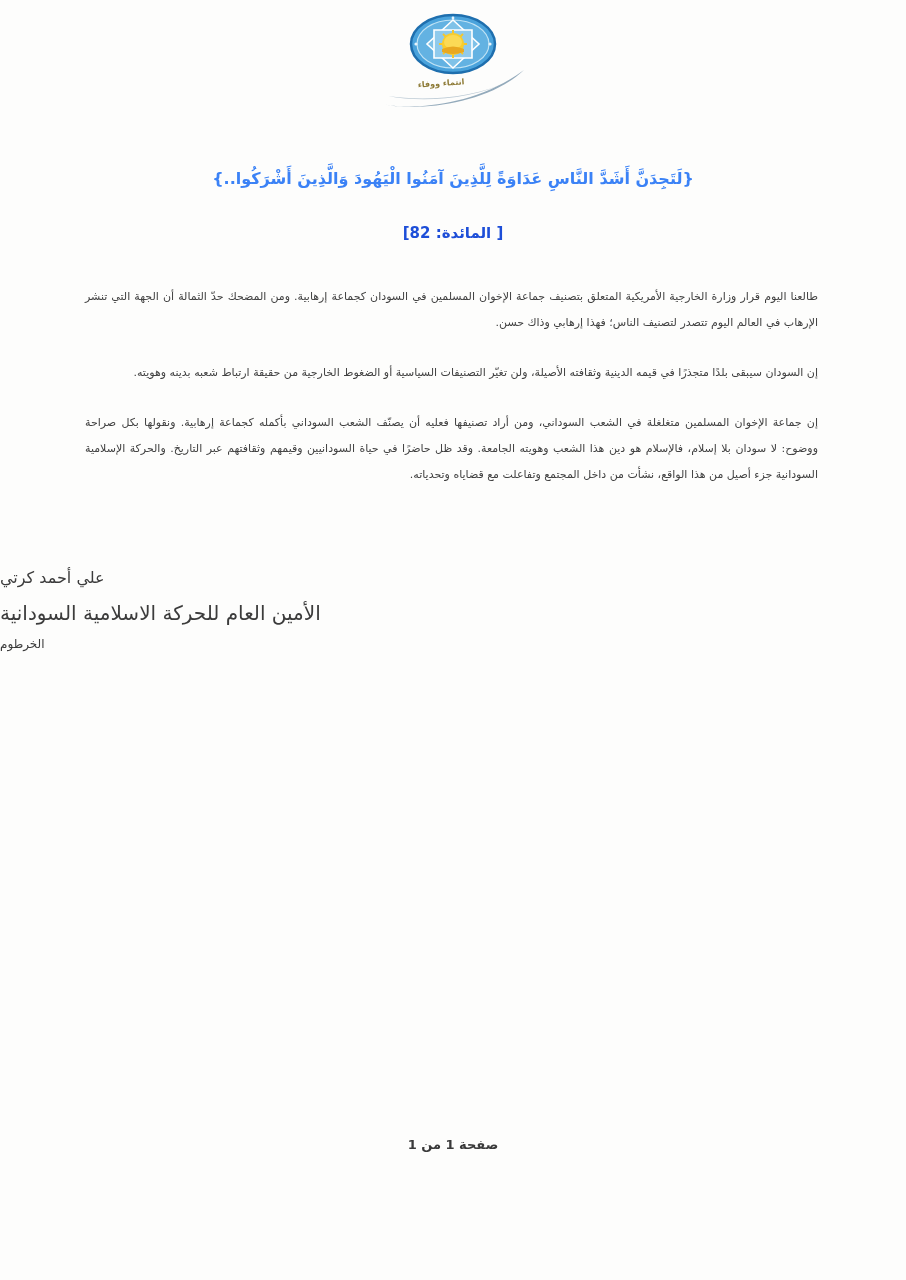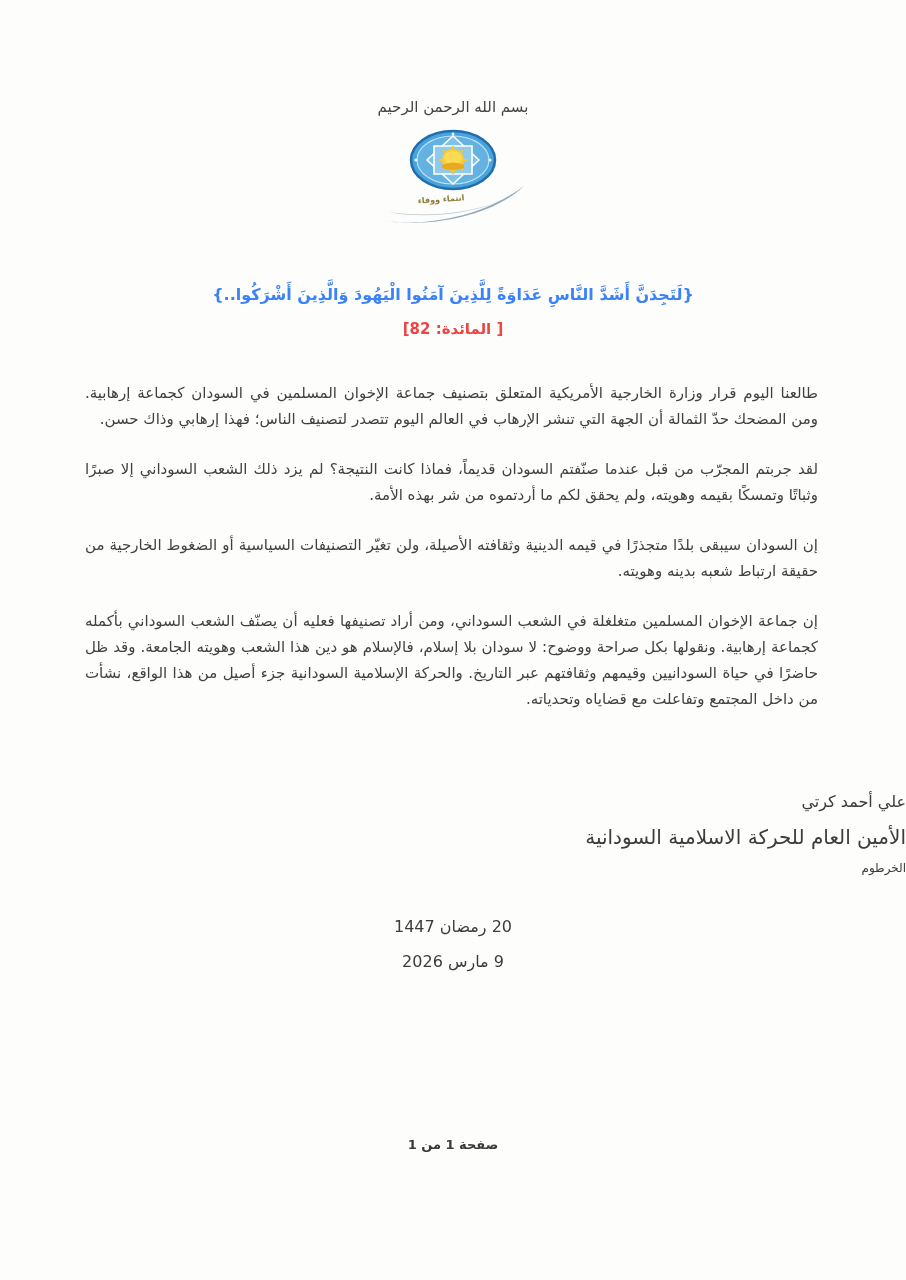--- a/index.html
+++ b/index.html
@@ -45,39 +45,39 @@
     transform: rotate(-4deg);
   }
   .verse {
     margin-top: 56px;
     text-align: center;
     font-size: 16px;
     font-weight: bold;
     color: #3b82f6;
   }
   .verse-ref {
-    margin-top: 16px;
+    margin-top: 36px;
     text-align: center;
     font-size: 15px;
     font-weight: 600;
-    color: #ef4444;
+    color: #1d4ed8;
   }
   .body-text {
     margin: 42px 88px 0 80px;
   }
   .body-text p {
     margin: 0 0 24px 5px;
-    font-size: 15px;
+    font-size: 11px;
     line-height: 26px;
     text-align: justify;
     color: #414141;
   }
   .signature {
     margin-top: 80px;
-    text-align: right;
+    text-align: left;
     color: #3c3c3c;
   }
   .signature .sig-name { font-size: 16px; margin-bottom: 14px; }
   .signature .sig-title { font-size: 20px; margin-bottom: 12px; }
   .signature .sig-city { font-size: 12px; }
   .dates {
     margin-top: 42px;
     text-align: center;
     color: #3c3c3c;
   }
@@ -91,21 +91,20 @@
     font-size: 13px;
     font-weight: bold;
     color: #3a3a3a;
   }
 </style>
 </head>
 <body>
 
 <div class="page">
 
-  <div class="basmala">بسم الله الرحمن الرحيم</div>
 
   <div class="logo-wrap">
     <svg width="150" height="105" viewBox="0 0 150 105">
 
       <ellipse cx="75" cy="36" rx="42" ry="29" fill="#4aa3dc" stroke="#1f6fae" stroke-width="2.5"></ellipse>
       <ellipse cx="75" cy="36" rx="36" ry="24" fill="#63b2e2" stroke="#bfe2f4" stroke-width="1.2"></ellipse>
 
       <polygon points="75,12 101,36 75,60 49,36" fill="#7fc2e8" stroke="#ffffff" stroke-width="1.6"></polygon>
       <polygon points="56,22 94,22 94,50 56,50" fill="#8fcaec" stroke="#ffffff" stroke-width="1.6"></polygon>
 
@@ -128,31 +127,26 @@
     </svg>
     <div class="logo-motto">انتماء ووفاء</div>
   </div>
 
   <div class="verse">{لَتَجِدَنَّ أَشَدَّ النَّاسِ عَدَاوَةً لِلَّذِينَ آمَنُوا الْيَهُودَ وَالَّذِينَ أَشْرَكُوا..}</div>
 
   <div class="verse-ref">[ المائدة: 82]</div>
 
   <div class="body-text">
     <p>طالعنا اليوم قرار وزارة الخارجية الأمريكية المتعلق بتصنيف جماعة الإخوان المسلمين في السودان كجماعة إرهابية. ومن المضحك حدّ الثمالة أن الجهة التي تنشر الإرهاب في العالم اليوم تتصدر لتصنيف الناس؛ فهذا إرهابي وذاك حسن.</p>
-    <p>لقد جربتم المجرّب من قبل عندما صنّفتم السودان قديماً، فماذا كانت النتيجة؟ لم يزد ذلك الشعب السوداني إلا صبرًا وثباتًا وتمسكًا بقيمه وهويته، ولم يحقق لكم ما أردتموه من شر بهذه الأمة.</p>
     <p>إن السودان سيبقى بلدًا متجذرًا في قيمه الدينية وثقافته الأصيلة، ولن تغيّر التصنيفات السياسية أو الضغوط الخارجية من حقيقة ارتباط شعبه بدينه وهويته.</p>
     <p>إن جماعة الإخوان المسلمين متغلغلة في الشعب السوداني، ومن أراد تصنيفها فعليه أن يصنّف الشعب السوداني بأكمله كجماعة إرهابية. ونقولها بكل صراحة ووضوح: لا سودان بلا إسلام، فالإسلام هو دين هذا الشعب وهويته الجامعة. وقد ظل حاضرًا في حياة السودانيين وقيمهم وثقافتهم عبر التاريخ. والحركة الإسلامية السودانية جزء أصيل من هذا الواقع، نشأت من داخل المجتمع وتفاعلت مع قضاياه وتحدياته.</p>
   </div>
 
   <div class="signature">
     <div class="sig-name">علي أحمد كرتي</div>
     <div class="sig-title">الأمين العام للحركة الاسلامية السودانية</div>
     <div class="sig-city">الخرطوم</div>
   </div>
 
-  <div class="dates">
-    <div class="date-line">20 رمضان 1447</div>
-    <div class="date-line">9 مارس 2026</div>
-  </div>
 
   <div class="page-footer">صفحة 1 من 1</div>
 
 </div>
 
 </body></html>

